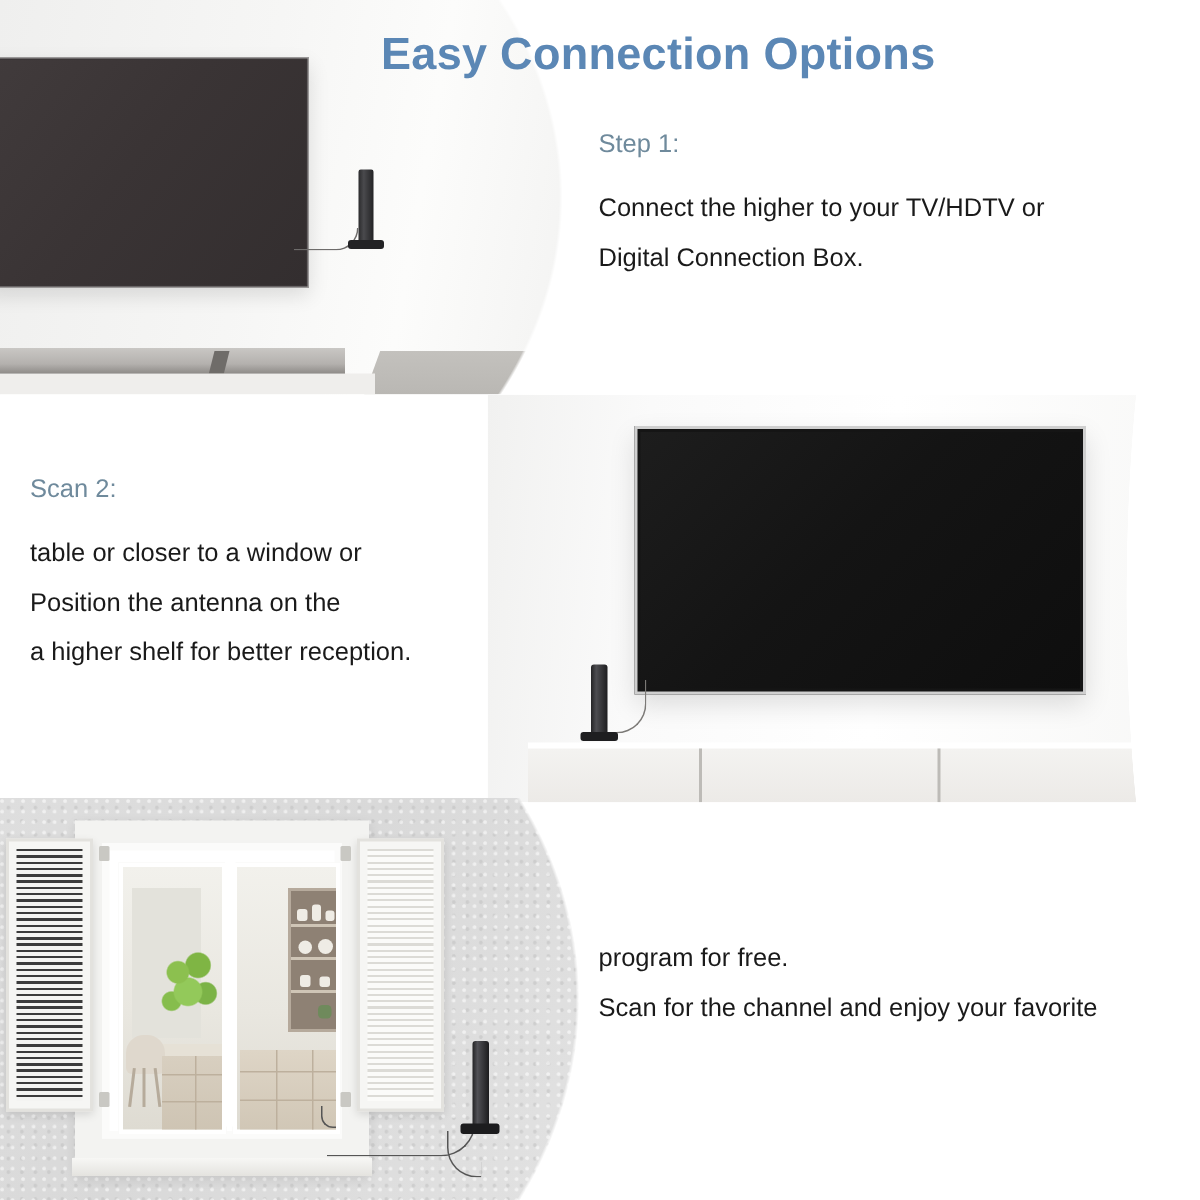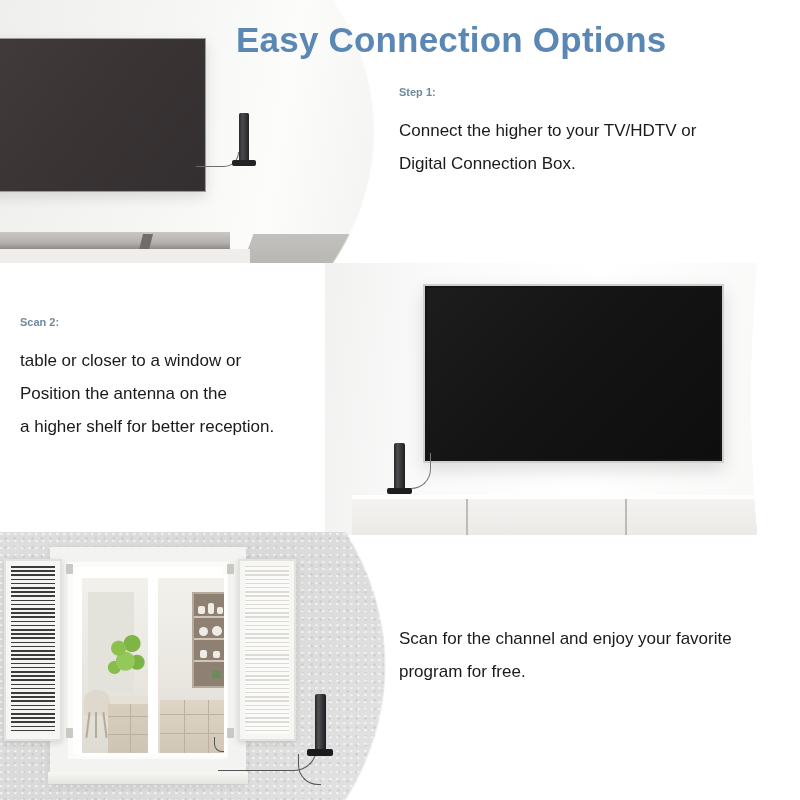--- a/index.html
+++ b/index.html
@@ -15,37 +15,37 @@
     position: relative;
     width: 800px;
     height: 800px;
     overflow: hidden;
     background: #ffffff;
   }
 
   
   .title {
     position: absolute;
-    left: 236px;
+    left: 254px;
     top: 20px;
-    font-size: 35px;
+    font-size: 30px;
     font-weight: bold;
     color: #5b87b5;
     letter-spacing: 0.2px;
     white-space: nowrap;
     z-index: 40;
   }
 
   
   .step-block { position: absolute; z-index: 35; }
   .step-label {
-    font-size: 11px;
+    font-size: 17px;
     color: #6f8a9c;
     margin: 0 0 16px 0;
-    font-weight: bold;
+    font-weight: normal;
   }
   .step-body {
     font-size: 17px;
     color: #1a1a1a;
     line-height: 33px;
     margin: 0;
   }
   .step-body span { display: block; }
 
   #step1 { left: 399px; top: 86px; width: 370px; }
@@ -430,18 +430,18 @@
     <p class="step-label">Scan 2:</p>
     <p class="step-body">
       <span>table or closer to a window or</span>
       <span>Position the antenna on the</span>
       <span>a higher shelf for better reception.</span>
     </p>
   </div>
 
   <div class="step-block" id="step3">
     <p class="step-body">
+      <span>program for free.</span>
       <span>Scan for the channel and enjoy your favorite</span>
-      <span>program for free.</span>
     </p>
   </div>
 
 </div>
 
 </body></html>

